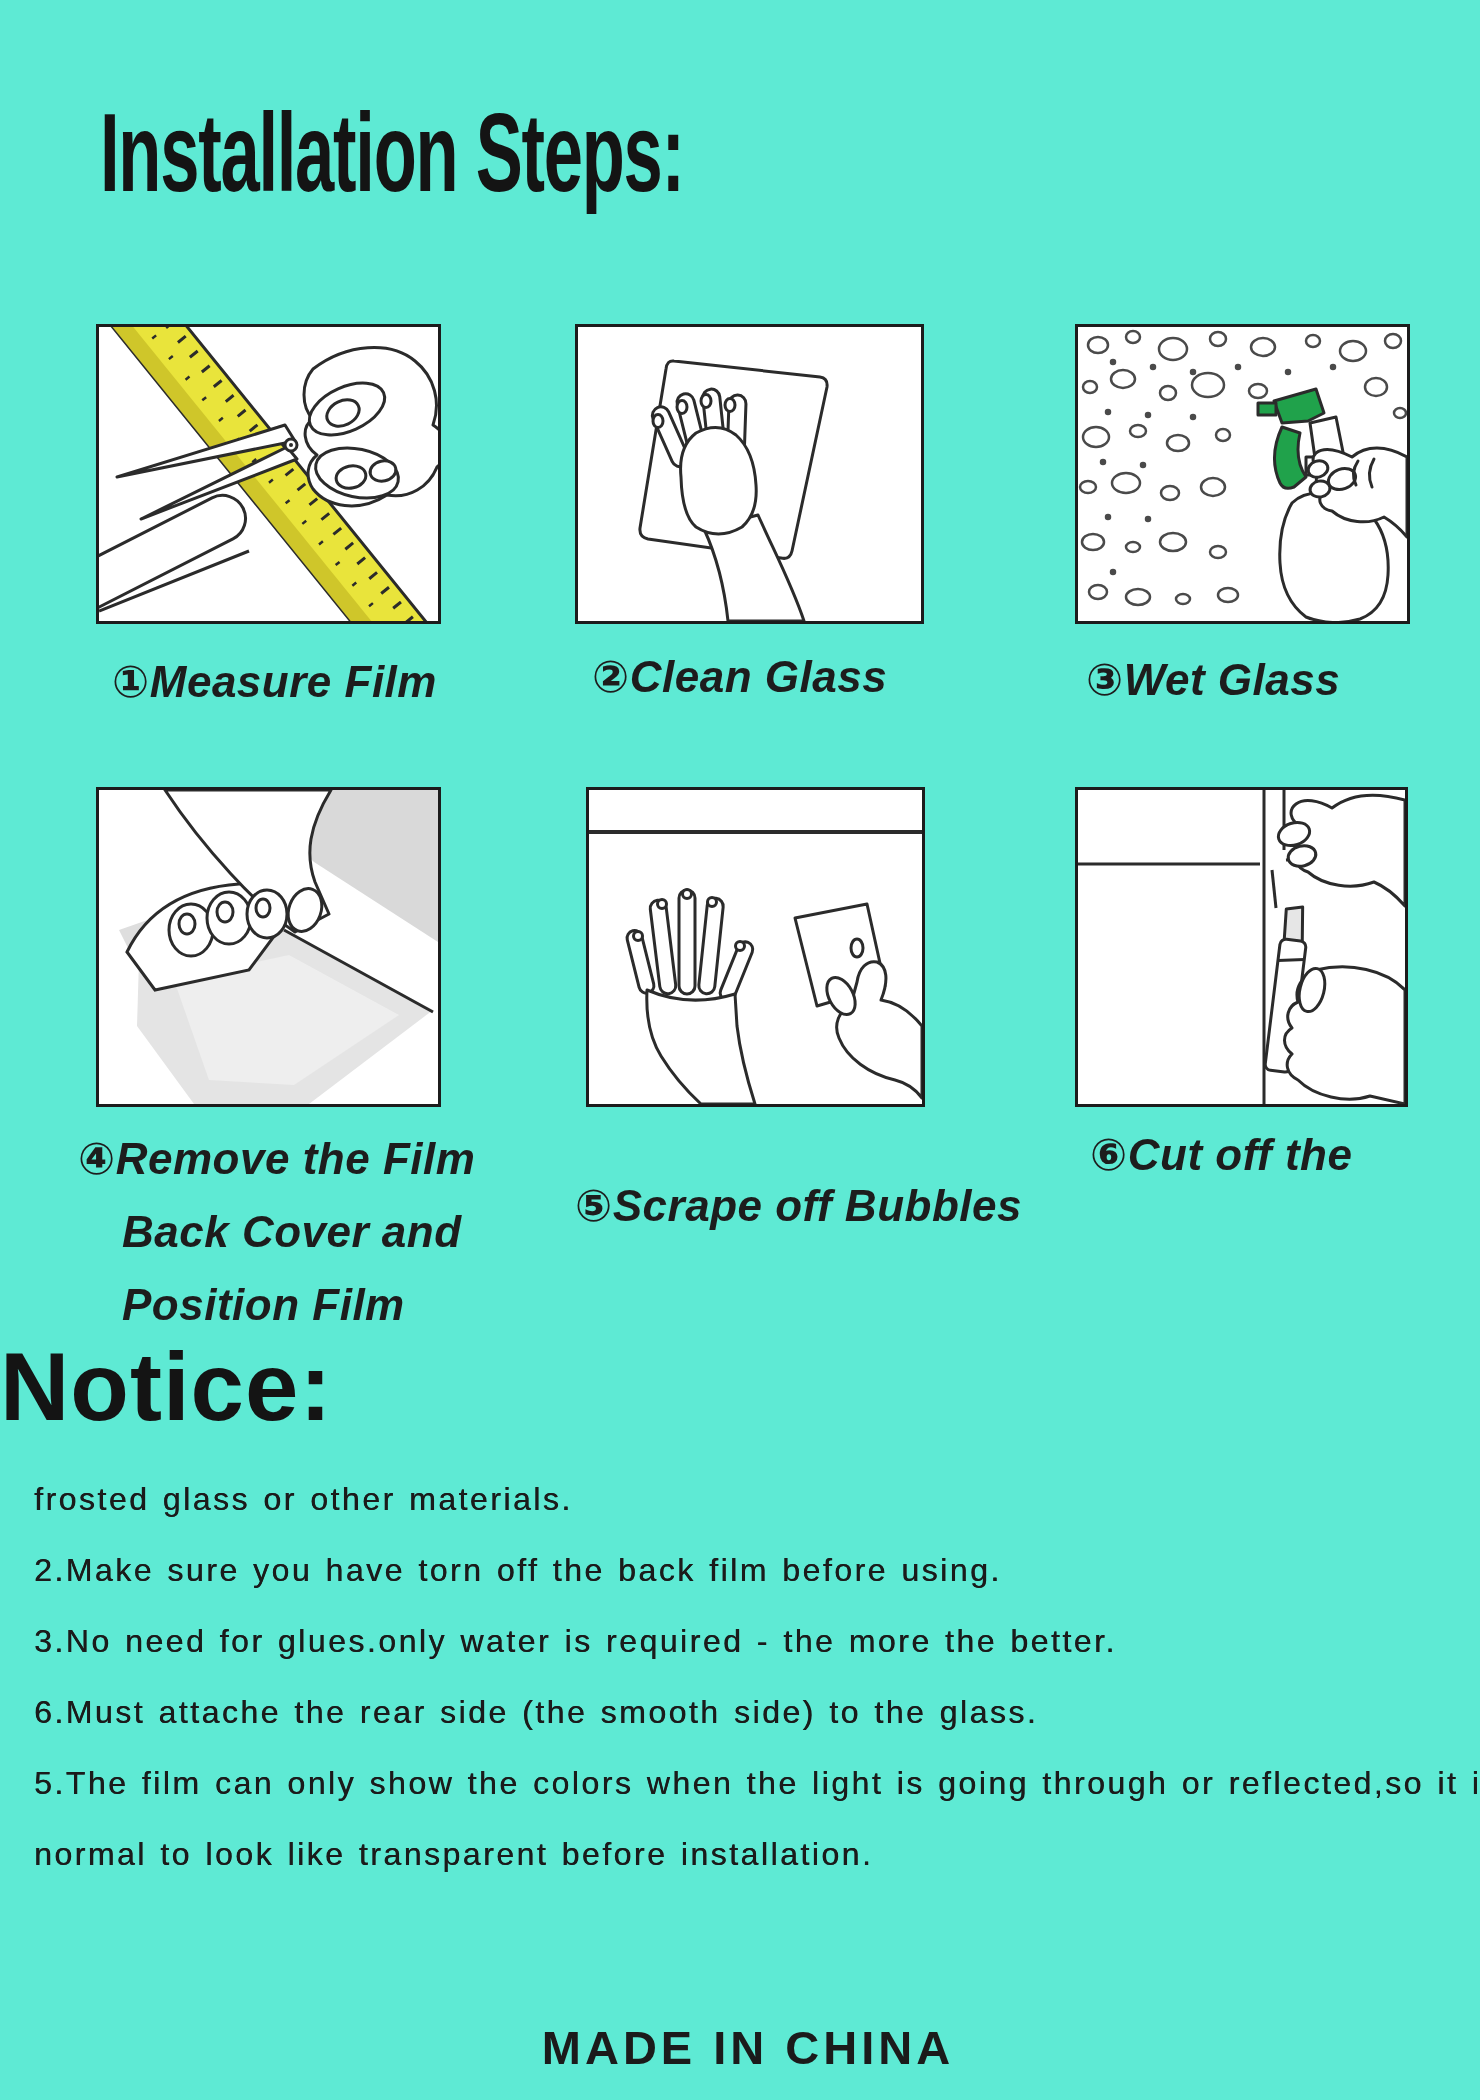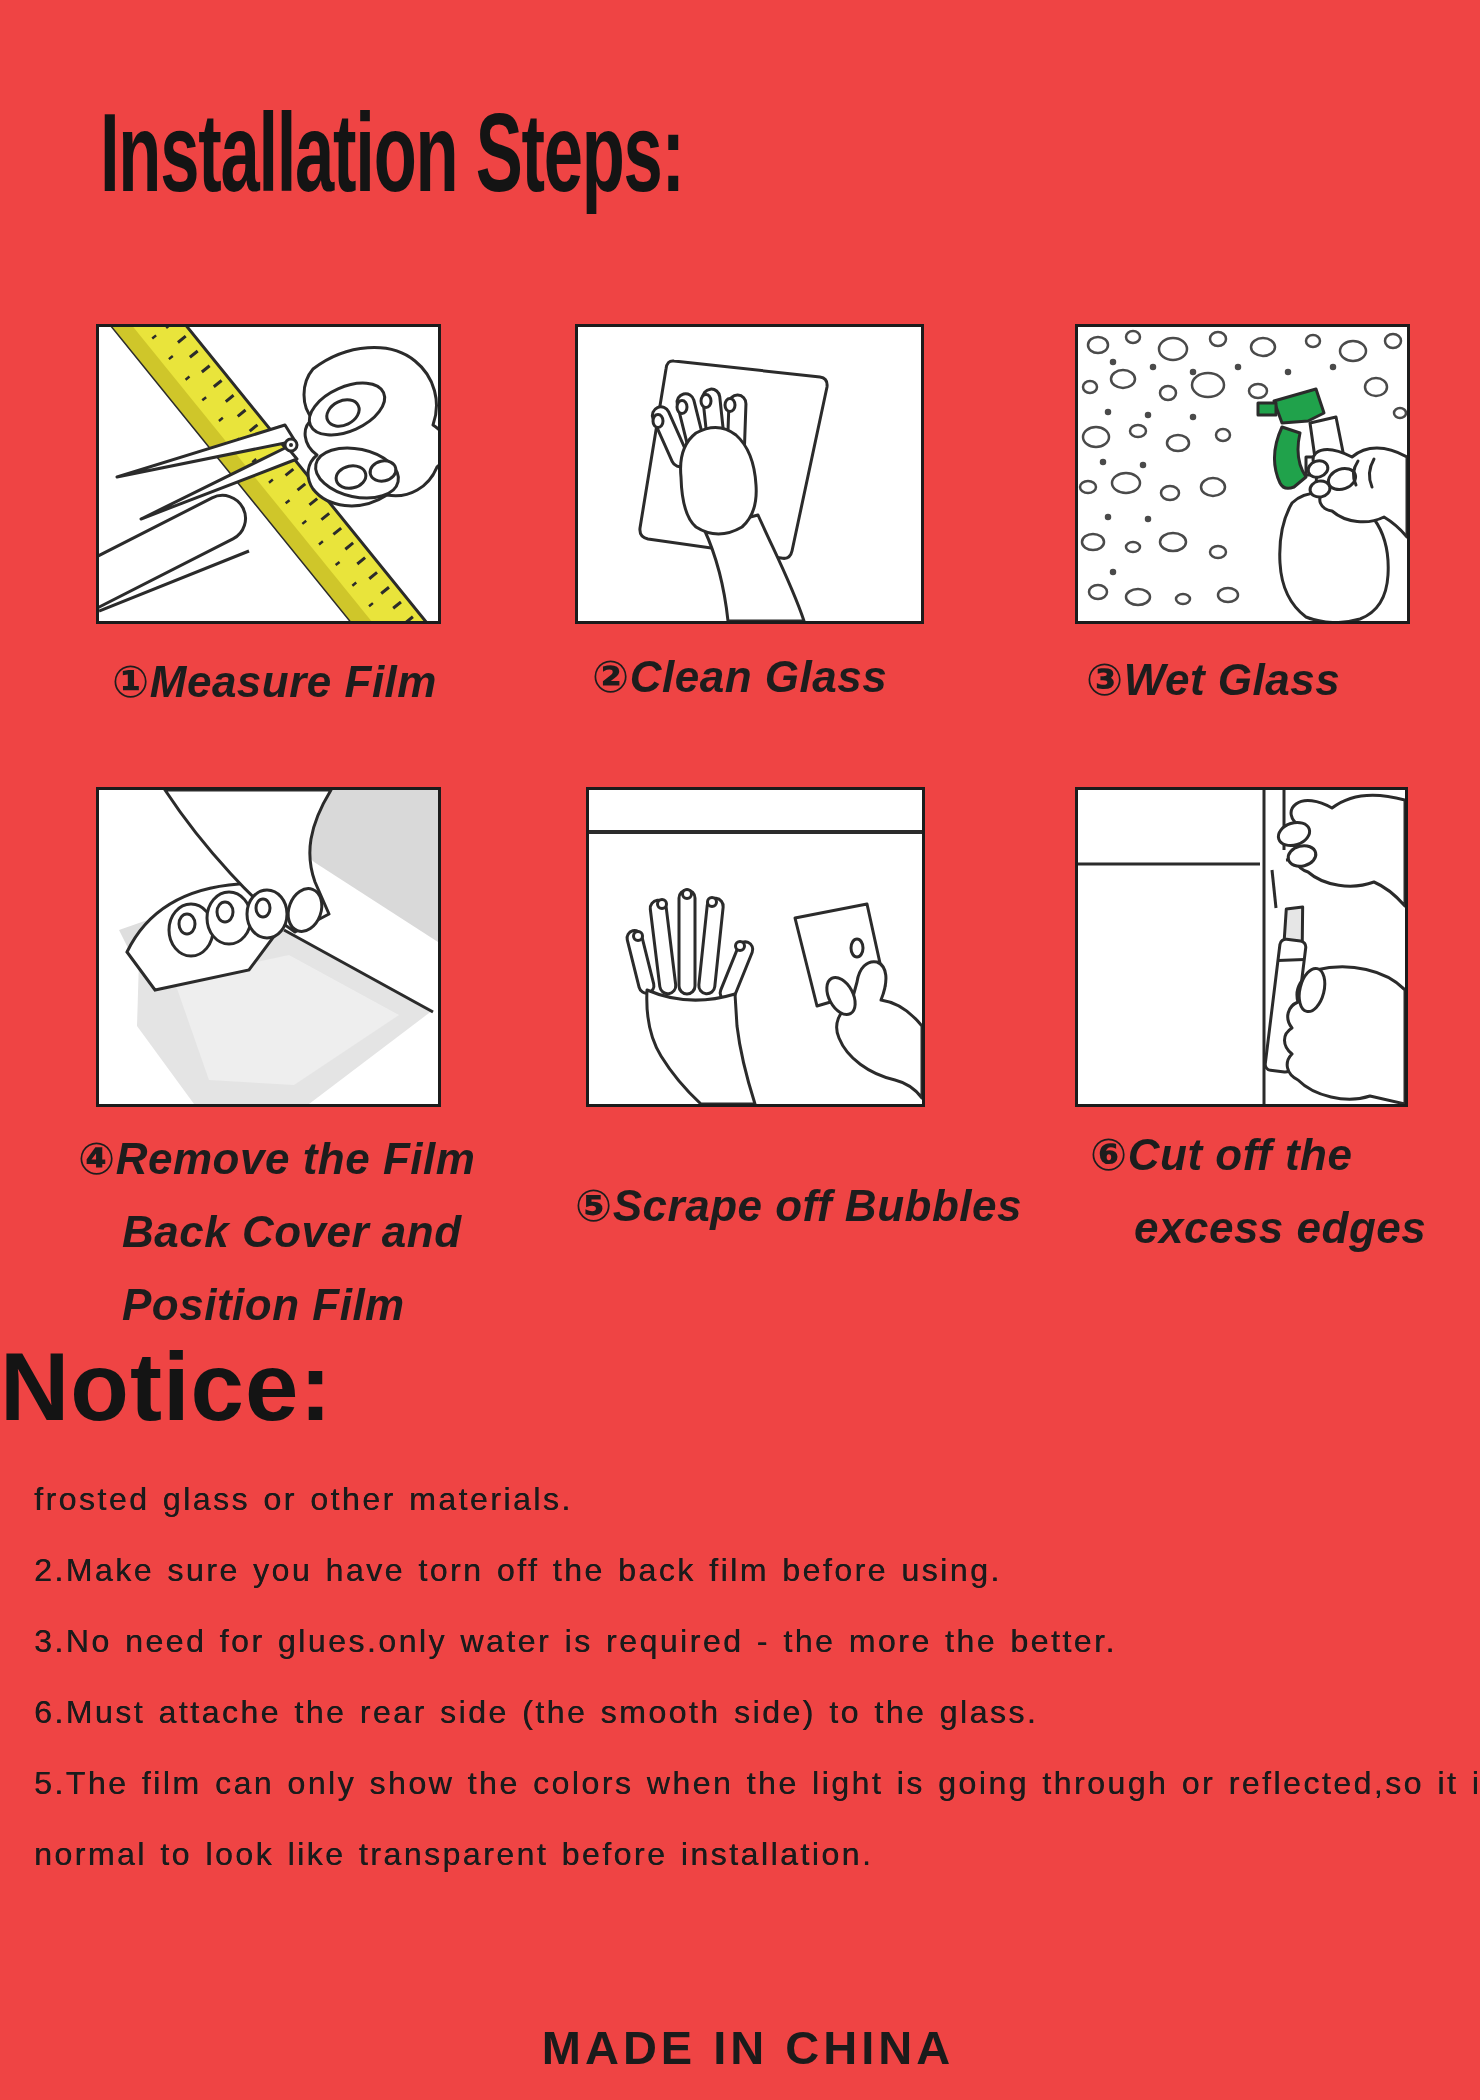--- a/index.html
+++ b/index.html
@@ -1,17 +1,17 @@
 <!DOCTYPE html>
 <html><head>
 <meta charset="utf-8">
 <style>
   html,body{margin:0;padding:0;background:#ffffff;}
   .page{
-    position:relative;width:1480px;height:2100px;background:#ef4444;
+    position:relative;width:1480px;height:2100px;background:#5eead4;
     font-family:"Liberation Sans","DejaVu Sans",sans-serif;color:#1d1d1d;overflow:hidden;
   }
   .title{
     position:absolute;left:100px;top:88px;font-size:112px;font-weight:bold;
     letter-spacing:-2px;white-space:nowrap;transform:scaleX(0.63);transform-origin:left top;
     color:#141414;
   }
   .step-box{
     position:absolute;border:3px solid #1c1c1c;background:#ffffff;box-sizing:border-box;
   }
@@ -239,21 +239,20 @@
   <div class="caption" style="left:78px;top:1122px;">
     <div class="cap-line">④Remove the Film</div>
     <div class="cap-line cap-indent">Back Cover and</div>
     <div class="cap-line cap-indent">Position Film</div>
   </div>
   <div class="caption" style="left:556px;top:1169px;margin-left:19px;">
     <div class="cap-line">⑤Scrape off Bubbles</div>
   </div>
   <div class="caption" style="left:1090px;top:1118px;">
     <div class="cap-line">⑥Cut off the</div>
-    <div class="cap-line cap-indent">excess edges</div>
   </div>
 
   <div class="notice-heading">Notice:</div>
 
   <div class="notice-list">
     <div class="notice-line">frosted glass or other materials.</div>
     <div class="notice-line">2.Make sure you have torn off the back film before using.</div>
     <div class="notice-line">3.No need for glues.only water is required - the more the better.</div>
     <div class="notice-line">6.Must attache the rear side (the smooth side) to the glass.</div>
     <div class="notice-line">5.The film can only show the colors when the light is going through or reflected,so it is</div>

